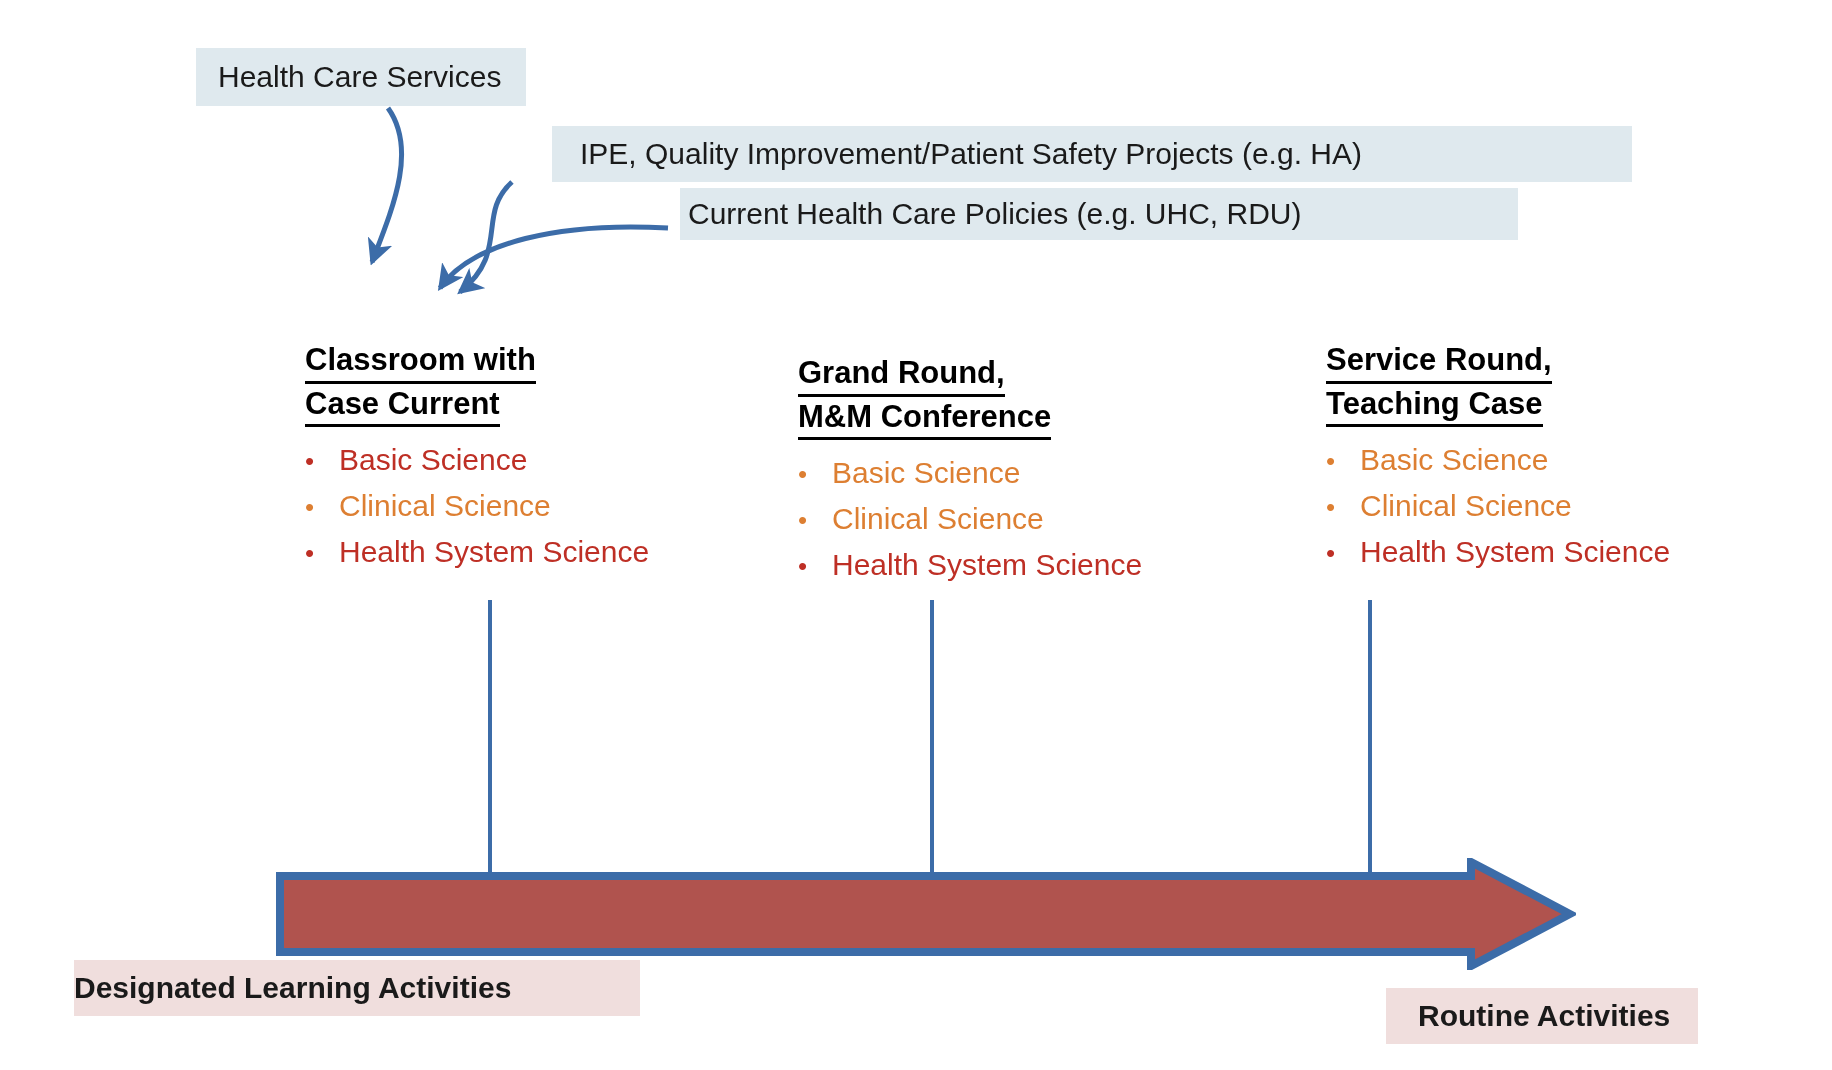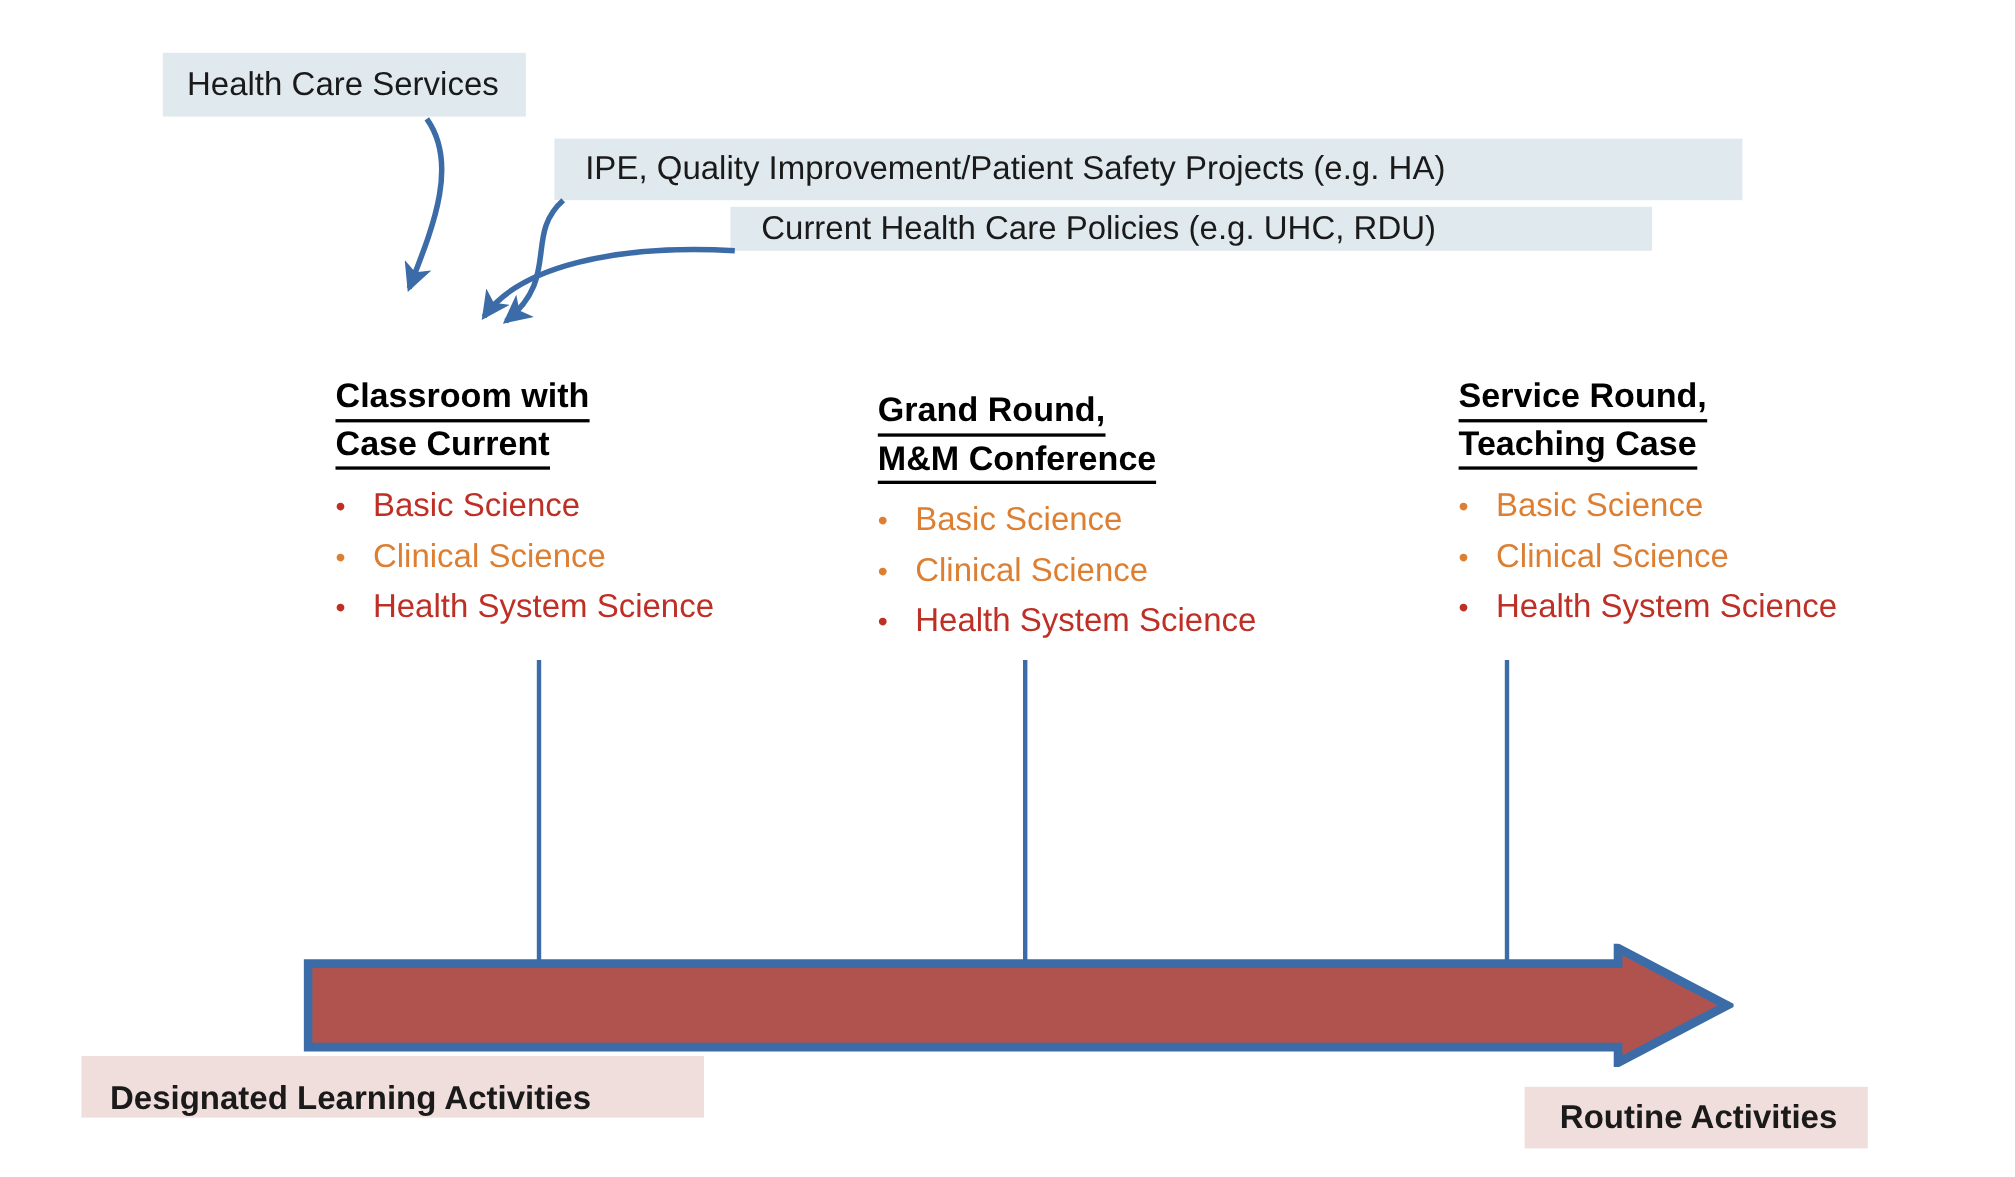--- a/index.html
+++ b/index.html
@@ -23,32 +23,33 @@
   .src-box {
     position: absolute;
     background: #dfe9ee;
     color: #1a1a1a;
     font-size: 30px;
     line-height: 1.0;
     white-space: nowrap;
     display: flex;
     align-items: center;
     box-sizing: border-box;
+    margin-left: 48px;
   }
   #src-health-care-services {
     left: 148px;  top: 48px;  width: 330px;  height: 58px;
     padding-left: 22px;
   }
   #src-ipe-quality {
     left: 504px;  top: 126px; width: 1080px; height: 56px;
     padding-left: 28px;
   }
   #src-policies {
-    left: 664px;  top: 188px; width: 838px;  height: 40px;
-    padding-left: 28px;
+    left: 632px;  top: 188px; width: 838px;  height: 52px;
+    padding-left: 8px;
   }
 
   
   #arrow-layer {
     position: absolute;
     left: 0; top: 0;
     width: 1832px; height: 1070px;
     pointer-events: none;
   }
 
@@ -118,22 +119,20 @@
     font-size: 30px;
     font-weight: bold;
     height: 56px;
     display: flex;
     align-items: center;
     white-space: nowrap;
     box-sizing: border-box;
   }
   #end-left {
     left: 74px;  top: 960px; width: 566px;
-    padding-left: 26px;
-    align-items: flex-end;
   }
   #end-right {
     left: 1386px; top: 988px; width: 312px;
     padding-left: 32px;
   }
 </style>
 </head>
 <body>
 
 <div id="canvas">

